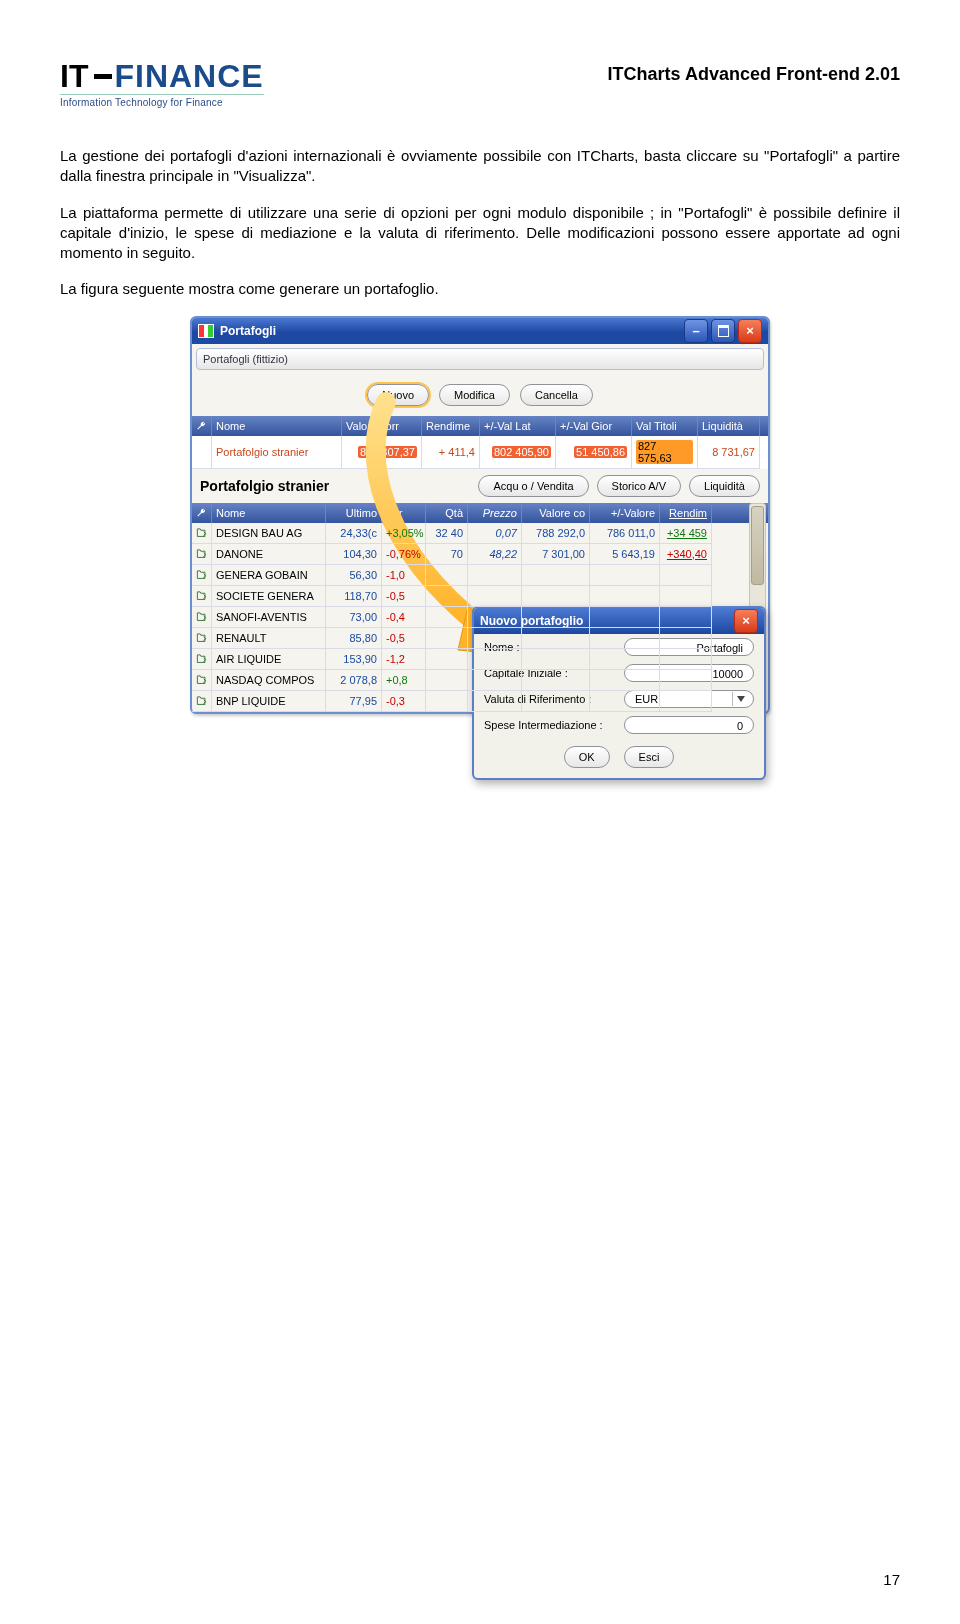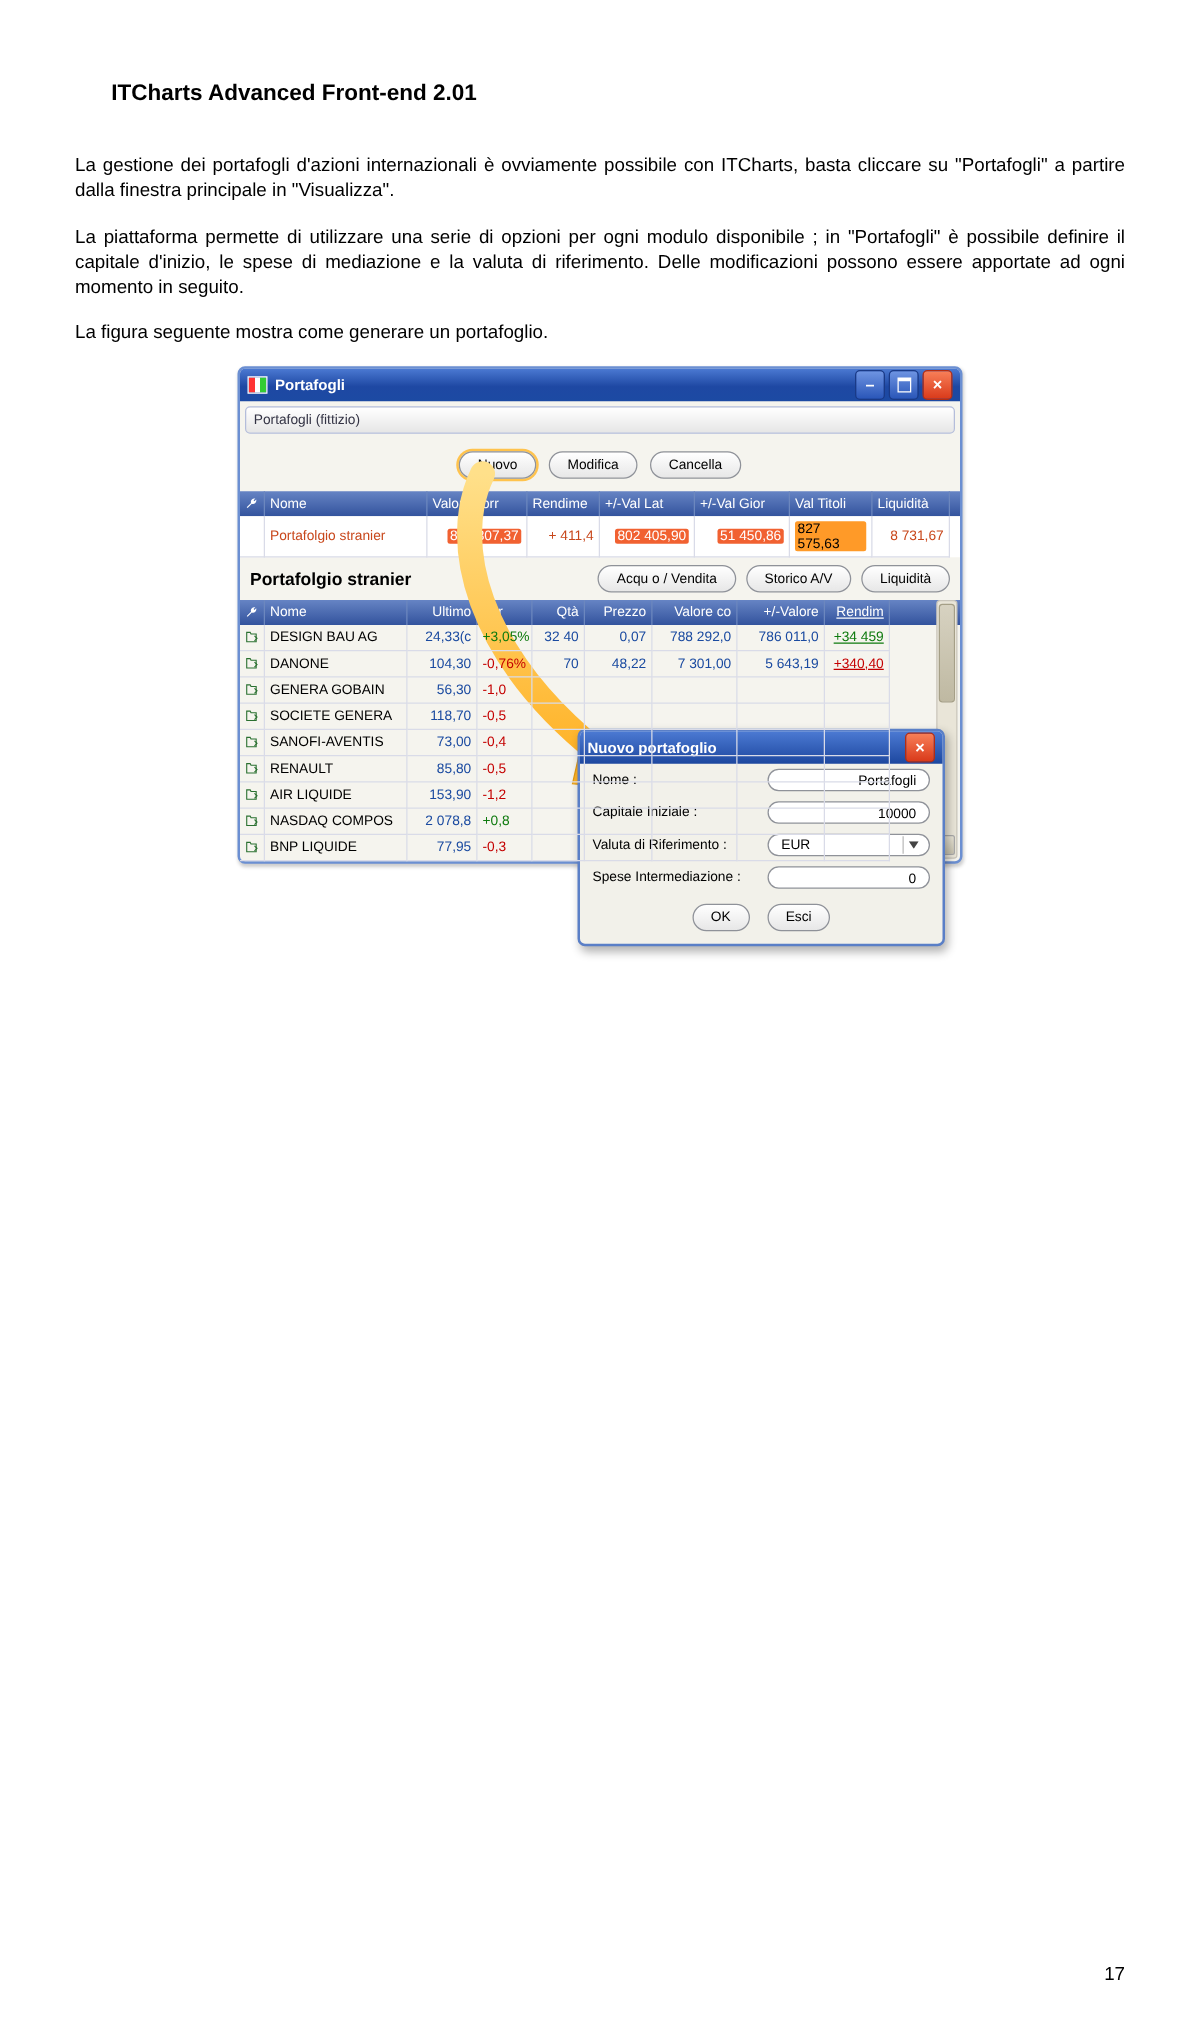--- a/index.html
+++ b/index.html
@@ -55,21 +55,21 @@
   
   .subtitle-row { display: flex; align-items: center; padding: 6px 8px; gap: 8px; background: #f5f4ee; }
   .subtitle-row .subtitle { font: bold 14px Arial; flex: 1; }
 
   
   .wA1 { width: 20px; }
   .wA2 { width: 114px; }
   .wA3 { width: 56px; }
   .wA4 { width: 44px; }
   .wA5 { width: 42px; }
-  .wA6 { width: 54px; }
+  .wA6 { width: 54px; font-style: italic; }
   .wA7 { width: 68px; }
   .wA8 { width: 70px; }
   .wA9 { width: 52px; text-decoration: underline; }
 
   
   .wP1 { width: 20px; }
   .wP2 { width: 130px; }
   .wP3 { width: 80px; }
   .wP4 { width: 58px; }
   .wP5 { width: 76px; }
@@ -101,20 +101,28 @@
   .asset-grid { position: relative; z-index: 1; }
 
   .page-num { position: absolute; bottom: 36px; right: 60px; font: 15px Arial; }
 </style>
 </head>
 <body>
 
 <div class="page">
 
   <div class="page-header">
+    <div class="logo">
+      <div class="logo-main">
+        <span class="logo-it">IT</span>
+        <span class="logo-dash"></span>
+        <span class="logo-finance">FINANCE</span>
+      </div>
+      <div class="logo-sub">Information Technology for Finance</div>
+    </div>
     <div class="doc-title">ITCharts Advanced Front-end 2.01</div>
   </div>
 
   <p>La gestione dei portafogli d'azioni internazionali è ovviamente possibile con ITCharts, basta cliccare su "Portafogli" a partire dalla finestra principale in "Visualizza".</p>
   <p>La piattaforma permette di utilizzare una serie di opzioni per ogni modulo disponibile ; in "Portafogli" è possibile definire il capitale d'inizio, le spese di mediazione e la valuta di riferimento. Delle modificazioni possono essere apportate ad ogni momento in seguito.</p>
   <p>La figura seguente mostra come generare un portafoglio.</p>
 
   <div class="fig">
     <div class="fig-wrap">
 
@@ -352,21 +360,21 @@
             <linearGradient id="ag" x1="0" y1="0" x2="0" y2="1">
               <stop offset="0" stop-color="#ffe08a"></stop>
                 <stop offset="1" stop-color="#ffb328"></stop>
             </linearGradient>
           </defs>
           <path d="M36 6 C 10 60, 30 150, 130 230" stroke="url(#ag)" stroke-width="20" fill="none" stroke-linecap="round"></path>
           <path d="M118 210 L170 260 L108 254 Z" fill="#ffb328" stroke="#e39a12"></path>
         </svg>
       </div>
 
-      <div class="dialog" style="left:272px; top:290px;">
+      <div class="dialog" style="left:282px; top:290px;">
         <div class="titlebar">
           <span>Nuovo portafoglio</span>
           <span class="spacer"></span>
           <span class="wbtn close">×</span>
         </div>
         <div class="formrow">
           <label>Nome :</label>
           <div class="pill-input">Portafogli</div>
         </div>
         <div class="formrow">

